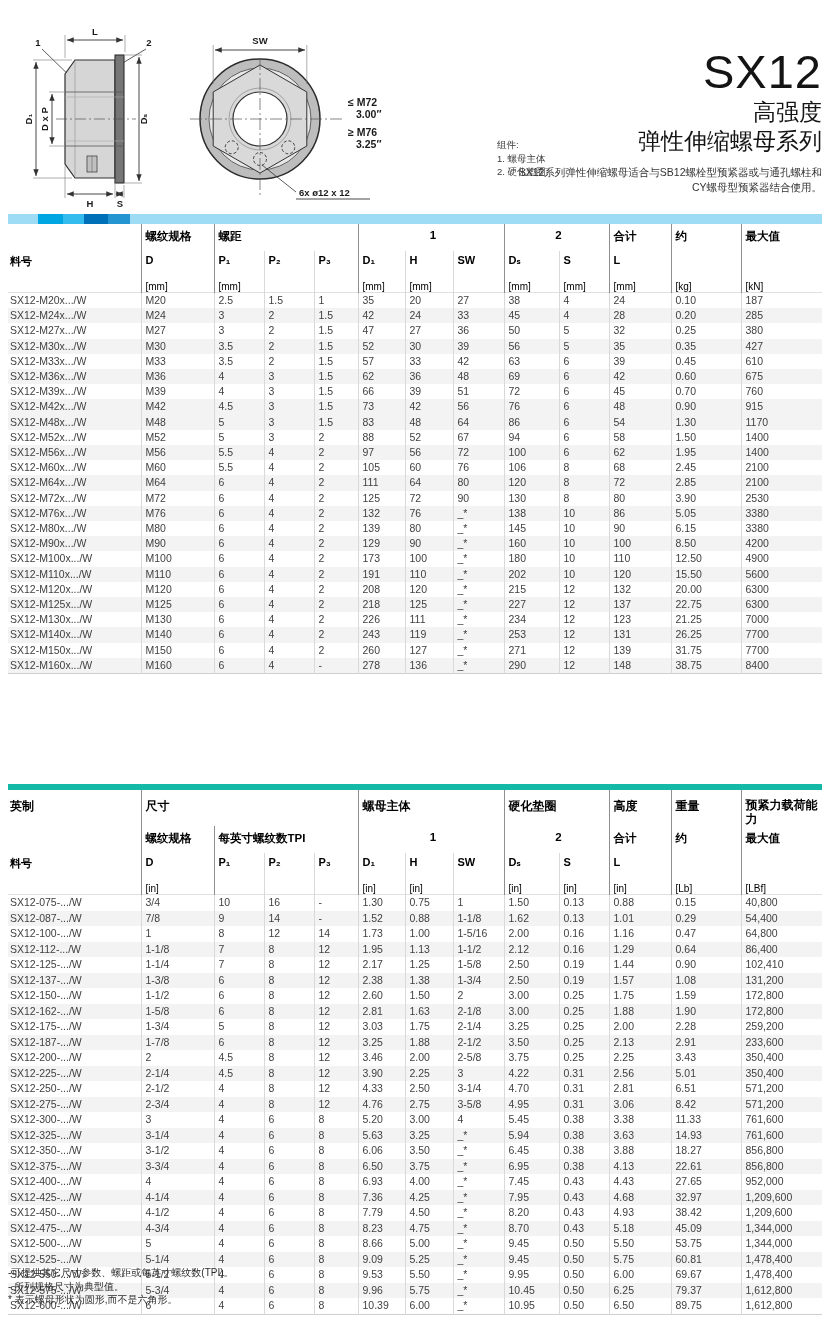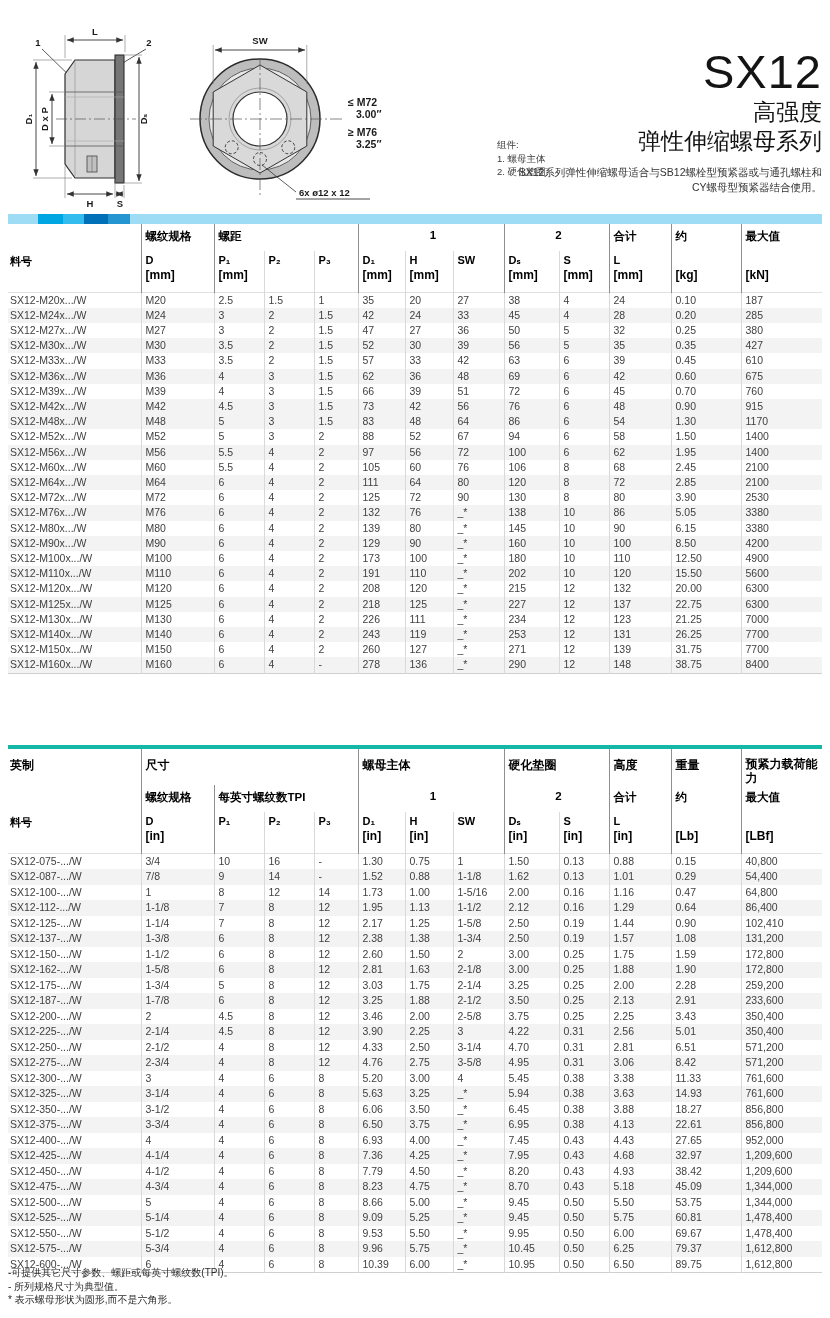--- a/index.html
+++ b/index.html
@@ -12,29 +12,29 @@
   .sizetxt{font-size:10.5px;font-weight:bold}
   .legend{position:absolute;left:497px;top:138px;font-size:9.5px;line-height:13.5px;color:#3a3a3a}
   .titleblock{position:absolute;right:8px;top:46px;text-align:right}
   .product-code{font-size:47px;line-height:52px;font-weight:400;color:#141414;letter-spacing:1px}
   .subtitle{font-size:23px;line-height:29px;color:#141414}
   .desc{font-size:10.5px;line-height:15px;color:#333;margin-top:9px}
   .accent-bar{position:absolute;left:8px;top:214px;width:814px;height:10px;display:flex}
   .accent-bar div{height:100%;flex:0 0 auto}
   table.datatable{border-collapse:collapse;table-layout:fixed;width:814px;position:absolute;left:8px}
   #metric-table{top:224px}
-  #imperial-table{top:745px;border-top:4px solid #14b8a6}
+  #imperial-table{top:784px;border-top:6px solid #14b8a6}
   th,td{text-align:left;font-weight:normal;vertical-align:top;overflow:hidden;white-space:nowrap}
   thead th{color:#000}
   thead{border-bottom:1px solid #e0e0e0}
   tbody{border-bottom:1px solid #cfcfcf}
   .hr1 th{font-size:12px;font-weight:bold;height:30px;padding:8px 0 0 4px}
   .hr2 th{font-size:11.5px;font-weight:bold;height:27px;padding:5px 0 0 4px}
   .hr3 th{font-size:11px;font-weight:bold;height:41px;padding:3px 0 0 4px}
-  .hr3 .unit{font-size:12px;font-weight:bold;margin-top:1px}
+  .hr3 .unit{font-size:10px;font-weight:normal;margin-top:14px}
   .hr3 .sym{min-height:13px}
   th:first-child,td:first-child{padding-left:2px}
   .ctr{text-align:center}
   .cap{padding-right:14px;white-space:normal;line-height:14px}
   .bd{border-left:1px solid #8f8f8f}
   .bl{border-left:1px solid #d9d9d9}
   tbody td{font-size:10.5px;height:15.2px;line-height:15.2px;padding:0 0 0 4px;color:#3f3f3f}
   #imperial-table tbody td{height:15.5px;line-height:15.5px}
   tbody tr.alt{background:#f3f3f3}
   .notes{position:absolute;left:8px;top:1266px;font-size:10px;line-height:13.5px;color:#2b2b2b}

